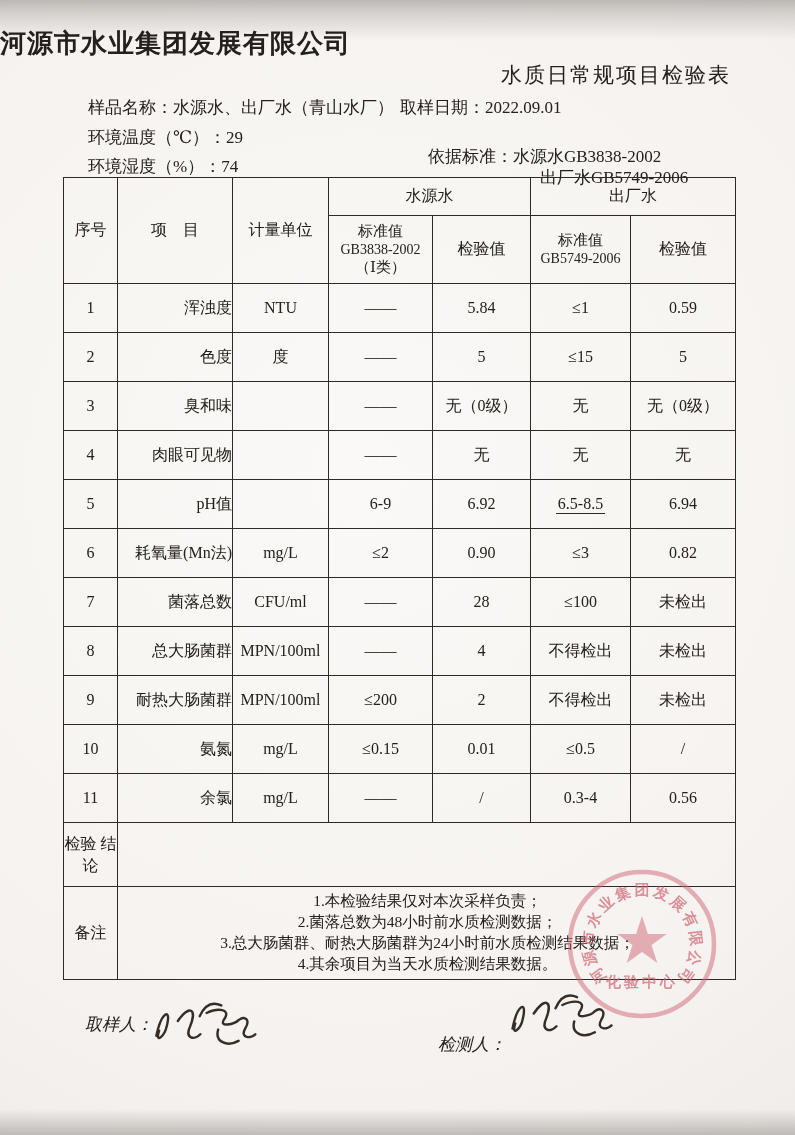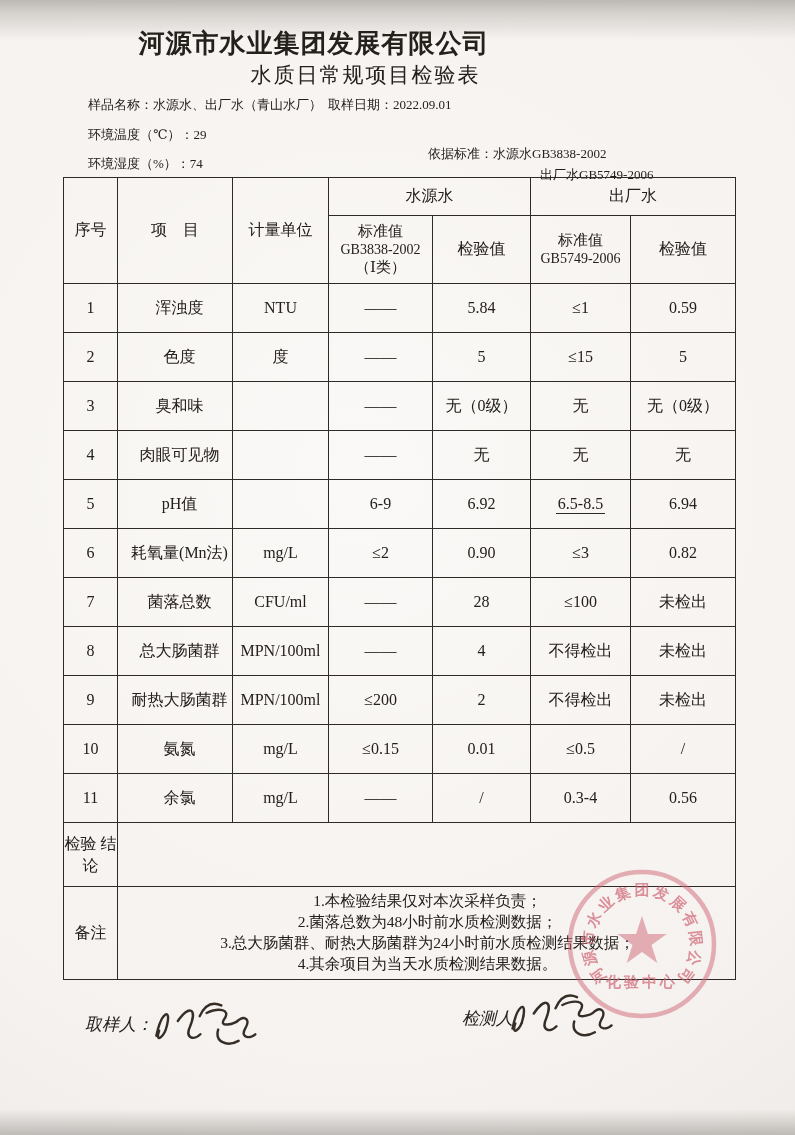--- a/index.html
+++ b/index.html
@@ -23,28 +23,28 @@
     opacity:.75;pointer-events:none;
   }
   .shade-bottom{
     position:absolute;left:0;bottom:0;width:795px;height:26px;
     background:linear-gradient(to top,#a39f9b 0%,rgba(240,238,235,0) 100%);
     opacity:.65;pointer-events:none;
   }
   .abs{position:absolute;}
 
   .company-title{
-    top:26px;left:0;width:628px;text-align:center;
+    top:26px;left:0;width:628px;text-align:left;
     font-size:26px;font-weight:bold;letter-spacing:1px;
   }
   .form-title{
-    top:61px;left:0;width:731px;text-align:center;
+    top:61px;left:0;width:731px;text-align:right;
     font-size:21px;letter-spacing:2px;
   }
-  .info{font-size:13px;white-space:nowrap;}
+  .info{font-size:17px;white-space:nowrap;}
   .info-line1{left:88px;top:96px;}
   .info-temp{left:88px;top:126px;}
   .info-std1{left:428px;top:121px;margin-top:24px;}
   .info-hum{left:88px;top:155px;}
   .info-std2{left:540px;top:132px;margin-top:34px;}
   .gap{display:inline-block;width:6px;}
 
   table.report{
     position:absolute;left:63px;top:177px;width:672px;
     border-collapse:collapse;table-layout:fixed;
@@ -53,33 +53,33 @@
   table.report th,table.report td{
     border:1.6px solid var(--border);
     text-align:center;vertical-align:middle;
     font-weight:normal;overflow:hidden;
   }
   thead tr.group-row{height:38px;}
   thead tr.sub-row{height:68px;}
   thead .std-line{display:block;line-height:1.25;font-size:15px;}
   thead .std-line.gb{font-size:14px;}
   tbody.data-rows tr{height:49px;}
-  tbody.data-rows td.item{text-align:center;padding-left:9px;}
+  tbody.data-rows td.item{text-align:right;padding-left:9px;}
   tr.conclusion-row{height:64px;}
   tr.remarks-row{height:92px;}
   td.row-label{font-size:16px;line-height:1.35;}
   td.free-text{
     text-align:left;vertical-align:middle;
     padding:4px 6px 4px 8px;font-size:15.5px;line-height:1.35;
   }
   .ul{border-bottom:1.6px solid var(--border);padding:0 2px 1px 2px;}
 
   .sig-label{font-size:17px;font-style:italic;}
   .lbl-sampler{left:85px;top:1013px;}
-  .lbl-tester{left:438px;top:1007px;margin-left:24px;}
+  .lbl-tester{left:438px;top:1033px;}
   .sig-svg{position:absolute;}
   .sig-sampler{left:146px;top:994px;transform:rotate(-2deg);}
   .sig-tester{left:502px;top:986px;transform:rotate(-3deg);}
   .sig-svg path{stroke:#352d26;stroke-width:2.4;fill:none;stroke-linecap:round;stroke-linejoin:round;}
 
   .stamp-svg{position:absolute;left:556px;top:858px;filter:blur(.3px);}
   .stamp-svg .ring{fill:none;stroke:var(--stamp);stroke-width:4.5;opacity:.5;}
   .stamp-svg .star{fill:var(--stamp);opacity:.5;}
   .stamp-svg text{fill:var(--stamp);opacity:.7;font-family:"Liberation Serif","DejaVu Serif",serif;font-weight:bold;}
   .stamp-svg .arc-char{font-size:15px;}

